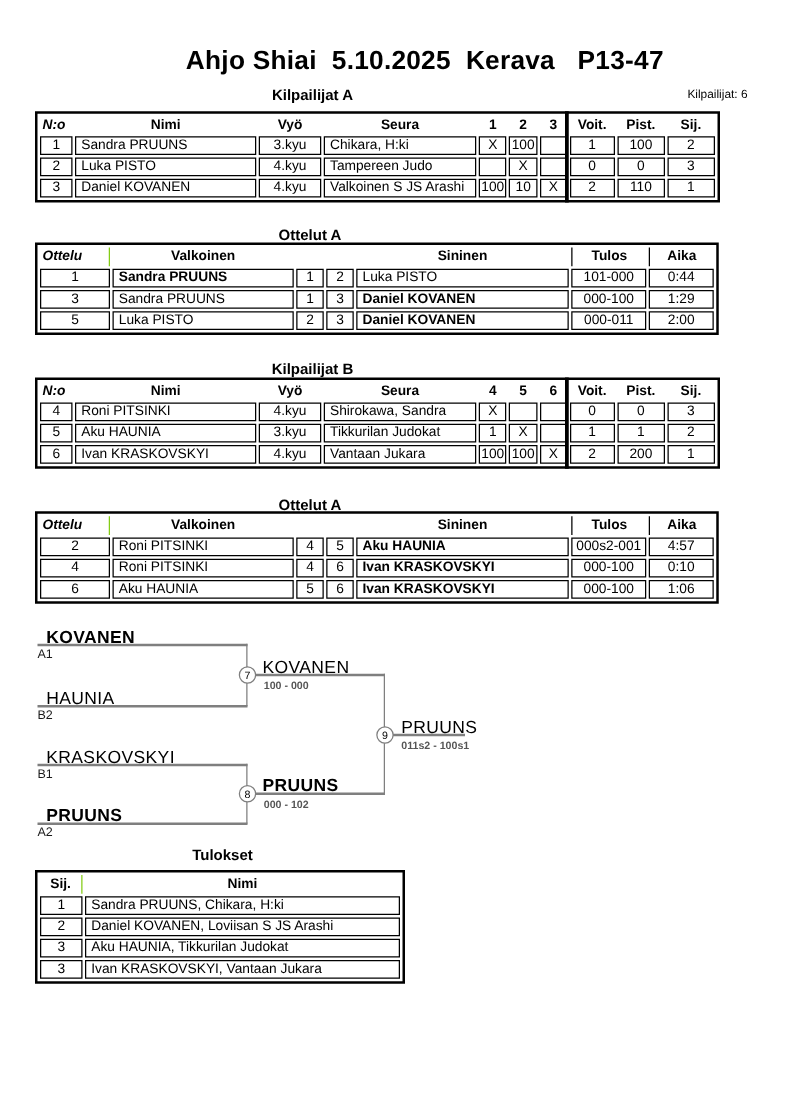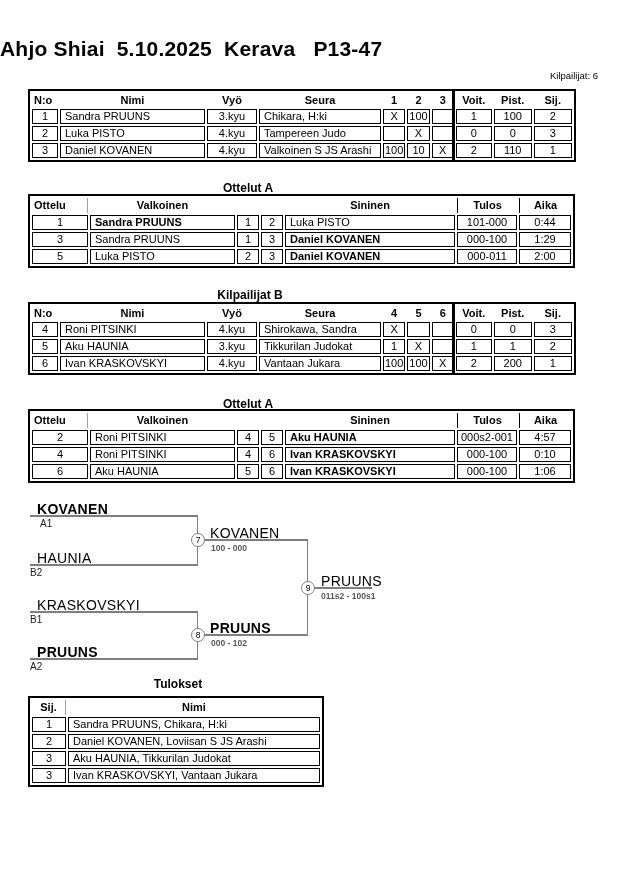--- a/index.html
+++ b/index.html
@@ -1,33 +1,33 @@
 <!DOCTYPE html>
 <html><head>
 <meta charset="utf-8">
 <style>
   html,body { margin:0; padding:0; background:#fff; }
   .sheet {
     position:relative; width:630px; height:891px; background:#ffffff;
     font-family:"Liberation Sans", sans-serif; color:#000; overflow:hidden;
   }
   .page-title {
-    position:absolute; left:0; top:37px; width:519px; text-align:left;
+    position:absolute; left:12px; top:37px; width:519px; text-align:right;
     font-size:21px; font-weight:bold; white-space:pre; letter-spacing:0.2px;
   }
   .sec-h { position:absolute; text-align:center; font-weight:bold; font-size:12px; }
   .count-label { position:absolute; left:460px; top:70px; width:138px; text-align:right; font-size:9.5px; }
 
   .tbl-wrap { position:absolute; }
   table { border-collapse:separate; border-spacing:2px; border:2px solid #000; table-layout:fixed; background:#fff; }
   th, td { box-sizing:border-box; font-size:11px; line-height:13px; height:14px; padding:0 3px;
            overflow:hidden; white-space:nowrap; vertical-align:middle; }
   th { border:none; font-weight:bold; text-align:center; }
   tbody td { border:1px solid #000; }
-  .al { text-align:left; padding-left:2px; }
+  .al { text-align:left; padding-left:2px;font-style:italic; }
   .l { text-align:left; padding:0 4px; }
   .c { text-align:center; }
   .n { padding:0 1px; }
   .ot td, .ot th { height:15px; }
   .rs td, .rs th { height:15px; }
   th.bR { border-right:1px solid #84cc16; }
   th.bL { border-left:1px solid #000; }
   .vdiv { position:absolute; top:0; bottom:0; width:3px; background:#000; }
 
   
@@ -43,20 +43,21 @@
     font-size:8.5px; color:#000;
   }
   .bold { font-weight:bold; }
 </style>
 </head>
 <body>
 
 <div class="sheet">
 
   <div class="page-title">Ahjo Shiai  5.10.2025  Kerava   P13-47</div>
+  <div class="sec-h" style="left:0;top:69px;width:500px">Kilpailijat A</div>
   <div class="count-label">Kilpailijat: 6</div>
 
   <div class="tbl-wrap" style="left:28px;top:89px">
     <table>
       <colgroup>
           <col style="width:26px">
           <col style="width:145px">
           <col style="width:50px">
           <col style="width:122px">
           <col style="width:22px">
@@ -312,21 +313,21 @@
     <div class="ln h" style="left:30px;top:611px;width:168px"></div>
     <div class="ln h" style="left:30px;top:658px;width:168px"></div>
     <div class="ln v" style="left:196.5px;top:515px;height:50px"></div>
     <div class="ln v" style="left:196.5px;top:611px;height:48px"></div>
     <div class="ln h" style="left:198px;top:539px;width:110px"></div>
     <div class="ln h" style="left:198px;top:634px;width:110px"></div>
     <div class="ln v" style="left:306.5px;top:539px;height:96px"></div>
     <div class="ln h" style="left:308px;top:587px;width:64px"></div>
 
     <div class="bk-name bold" style="left:37px;top:501px">KOVANEN</div>
-    <div class="bk-seed" style="left:40px;top:518px">A1</div>
+    <div class="bk-seed" style="left:30px;top:518px">A1</div>
     <div class="bk-name" style="left:37px;top:550px">HAUNIA</div>
     <div class="bk-seed" style="left:30px;top:567px">B2</div>
     <div class="bk-name" style="left:37px;top:597px">KRASKOVSKYI</div>
     <div class="bk-seed" style="left:30px;top:614px">B1</div>
     <div class="bk-name bold" style="left:37px;top:644px">PRUUNS</div>
     <div class="bk-seed" style="left:30px;top:661px">A2</div>
 
     <div class="bk-circle" style="left:191px;top:533px">
         <span>7</span>
       </div>

